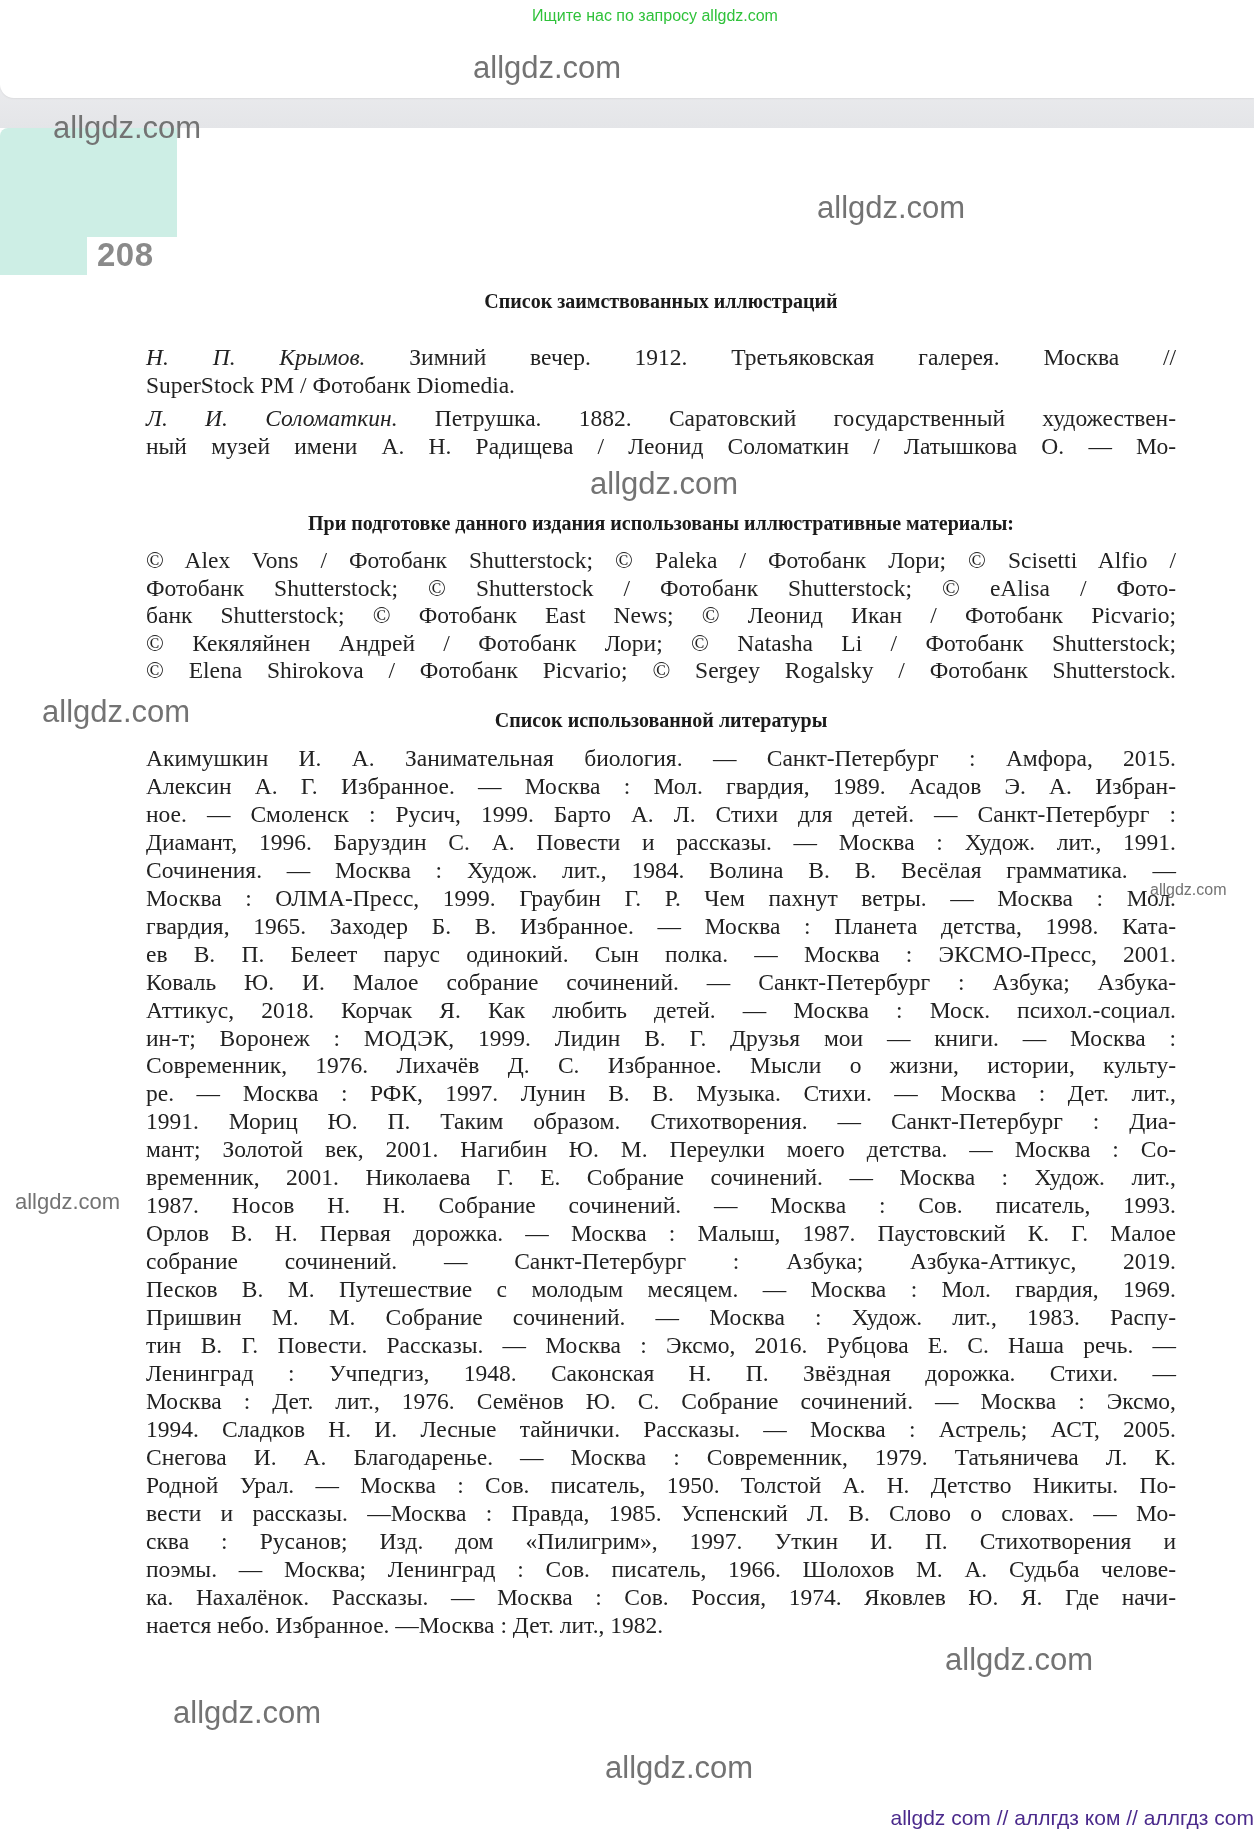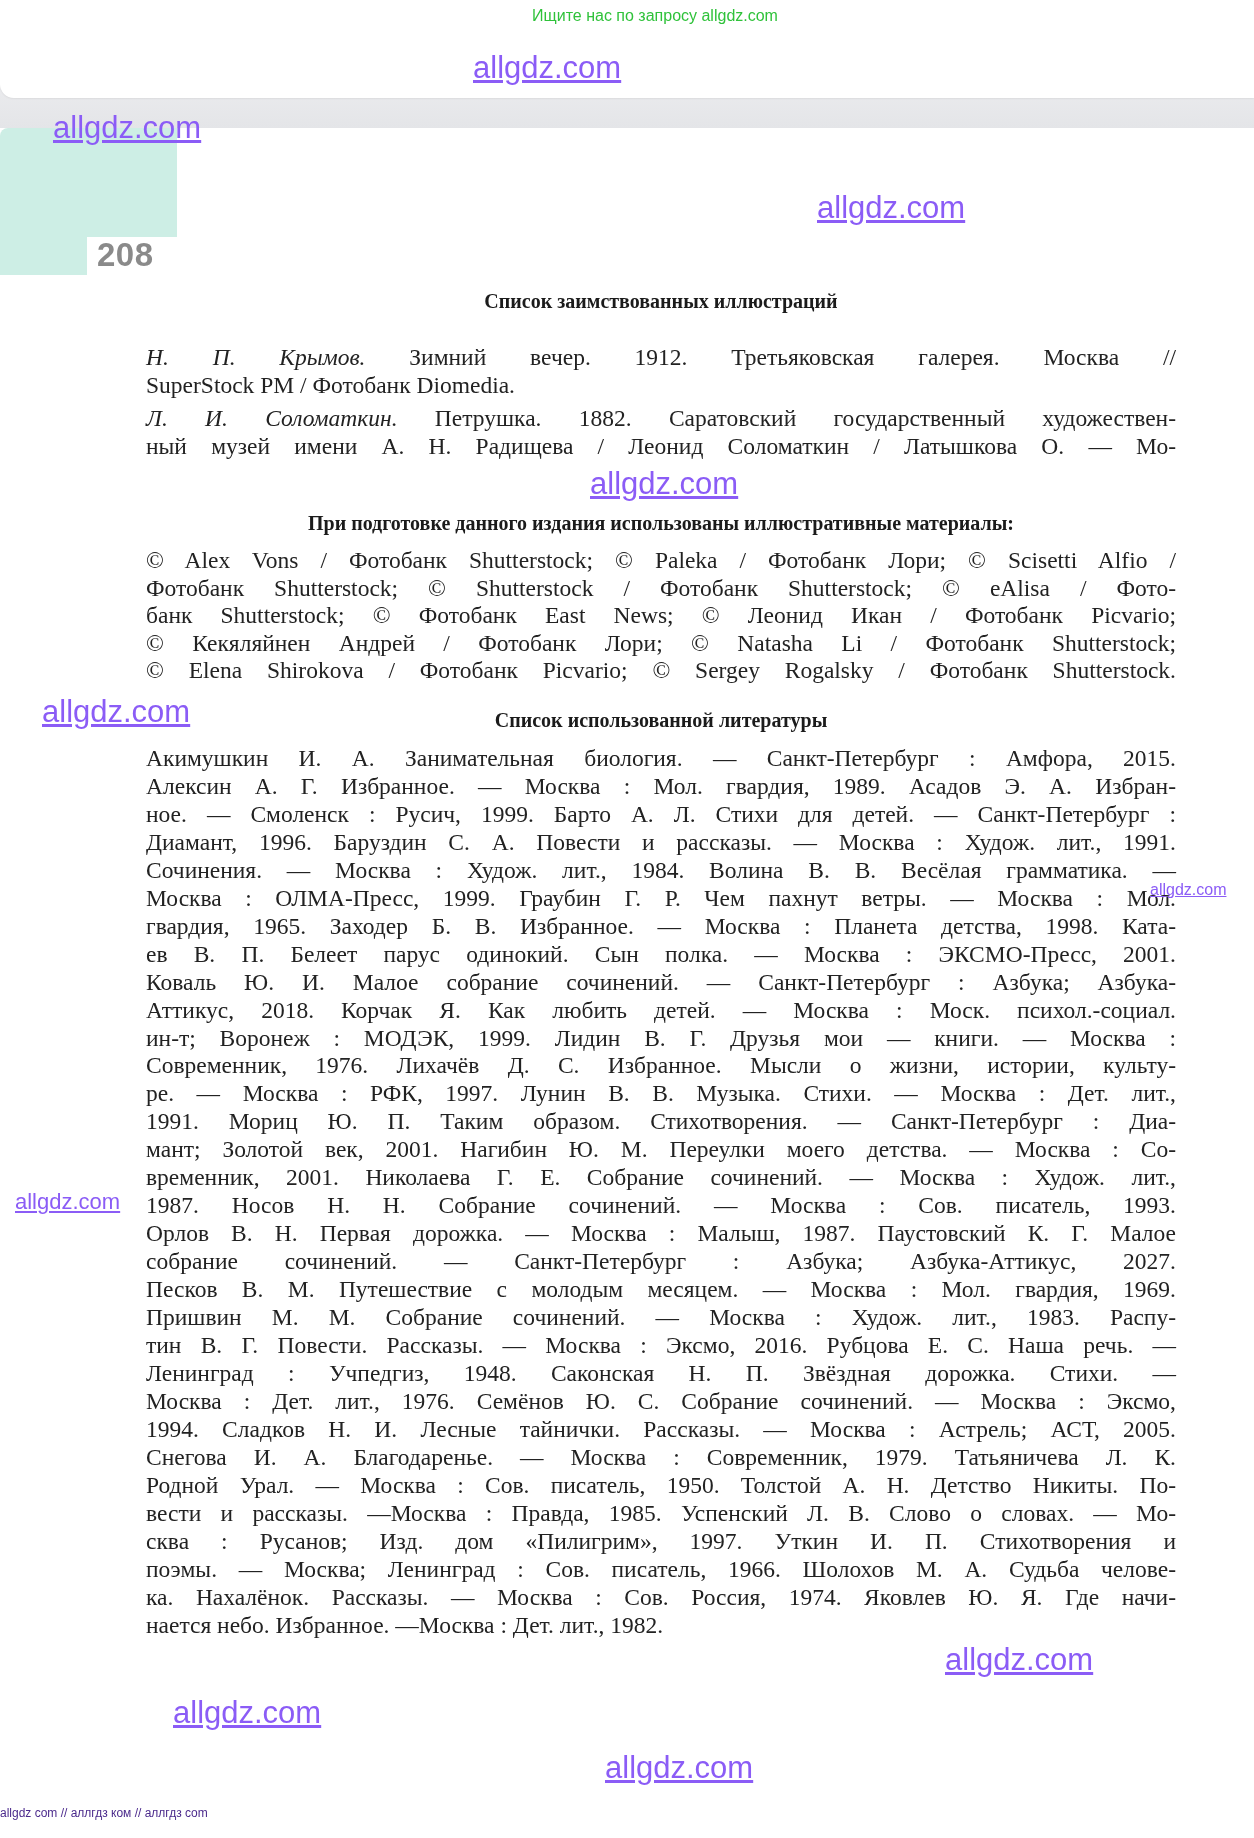--- a/index.html
+++ b/index.html
@@ -4,30 +4,30 @@
 <style>
   html, body { margin:0; padding:0; }
   body { width:1254px; height:1838px; position:relative; background:#ffffff; overflow:hidden; font-family:"Liberation Serif", serif; }
   .top-banner { position:absolute; left:0; top:0; width:1254px; height:34px; text-align:center; line-height:32px; font-family:"Liberation Sans", sans-serif; font-size:16px; color:#2fc23a;padding-left:28px; }
   .header-shadow { position:absolute; left:0; top:36px; width:1254px; height:92px; background:linear-gradient(#f2f2f4, #e4e5e8); }
   .header-bar { position:absolute; left:0; top:36px; width:1254px; height:62px; background:#ffffff; border-radius:0 0 0 14px; box-shadow:0 1px 2px rgba(0,0,0,0.06); }
   .page { position:absolute; left:0; top:128px; width:1254px; height:1710px; background:#ffffff; }
   .tab { position:absolute; left:0; top:128px; width:177px; height:147px; background:#cdeee5; border-radius:8px 0 0 0; }
   .page-num-box { position:absolute; left:87px; top:237px; width:90px; height:38px; background:#ffffff; }
   .page-num { position:absolute; left:97px; top:236px; font-family:"Liberation Sans", sans-serif; font-weight:bold; font-size:33px; color:#8a8a8a; letter-spacing:0.5px; }
-  .wm { position:absolute; font-family:"Liberation Sans", sans-serif; color:#8b5cf6; white-space:nowrap;text-decoration:underline; }
+  .wm { position:absolute; font-family:"Liberation Sans", sans-serif; color:#737373; white-space:nowrap; }
   .wm-lg { font-size:31px; }
   .wm-md { font-size:22px; }
   .wm-sm { font-size:16px; }
   .heading { position:absolute; left:146px; width:1030px; text-align:center; font-weight:bold; font-size:20px; color:#1b1b1b; }
   .para { position:absolute; left:146px; width:1030px; font-size:23.5px; line-height:28px; color:#222; text-align:justify; }
   .para .line { display:block; text-align:justify; text-align-last:justify; white-space:nowrap; }
   .para .line.last { text-align-last:left; }
   .ital { font-style:italic; }
-  .footer { position:absolute; left:0; top:1806px; width:1254px; text-align:left; font-family:"Liberation Sans", sans-serif; font-size:12px; color:#4b2a8c; }
+  .footer { position:absolute; left:0; top:1806px; width:1254px; text-align:right; font-family:"Liberation Sans", sans-serif; font-size:21px; color:#4b2a8c; }
 </style>
 </head>
 <body>
 
 <div class="top-banner">Ищите нас по запросу allgdz.com</div>
 <div class="header-shadow"></div>
 <div class="header-bar"></div>
 
 <div class="page"></div>
 <div class="tab"></div>
@@ -68,21 +68,21 @@
   <span class="line">Коваль Ю. И. Малое собрание сочинений. — Санкт-Петербург : Азбука; Азбука-</span>
   <span class="line">Аттикус, 2018. Корчак Я. Как любить детей. — Москва : Моск. психол.-социал.</span>
   <span class="line">ин-т; Воронеж : МОДЭК, 1999. Лидин В. Г. Друзья мои — книги. — Москва :</span>
   <span class="line">Современник, 1976. Лихачёв Д. С. Избранное. Мысли о жизни, истории, культу-</span>
   <span class="line">ре. — Москва : РФК, 1997. Лунин В. В. Музыка. Стихи. — Москва : Дет. лит.,</span>
   <span class="line">1991. Мориц Ю. П. Таким образом. Стихотворения. — Санкт-Петербург : Диа-</span>
   <span class="line">мант; Золотой век, 2001. Нагибин Ю. М. Переулки моего детства. — Москва : Со-</span>
   <span class="line">временник, 2001. Николаева Г. Е. Собрание сочинений. — Москва : Худож. лит.,</span>
   <span class="line">1987. Носов Н. Н. Собрание сочинений. — Москва : Сов. писатель, 1993.</span>
   <span class="line">Орлов В. Н. Первая дорожка. — Москва : Малыш, 1987. Паустовский К. Г. Малое</span>
-  <span class="line">собрание сочинений. — Санкт-Петербург : Азбука; Азбука-Аттикус, 2027.</span>
+  <span class="line">собрание сочинений. — Санкт-Петербург : Азбука; Азбука-Аттикус, 2019.</span>
   <span class="line">Песков В. М. Путешествие с молодым месяцем. — Москва : Мол. гвардия, 1969.</span>
   <span class="line">Пришвин М. М. Собрание сочинений. — Москва : Худож. лит., 1983. Распу-</span>
   <span class="line">тин В. Г. Повести. Рассказы. — Москва : Эксмо, 2016. Рубцова Е. С. Наша речь. —</span>
   <span class="line">Ленинград : Учпедгиз, 1948. Саконская Н. П. Звёздная дорожка. Стихи. —</span>
   <span class="line">Москва : Дет. лит., 1976. Семёнов Ю. С. Собрание сочинений. — Москва : Эксмо,</span>
   <span class="line">1994. Сладков Н. И. Лесные тайнички. Рассказы. — Москва : Астрель; АСТ, 2005.</span>
   <span class="line">Снегова И. А. Благодаренье. — Москва : Современник, 1979. Татьяничева Л. К.</span>
   <span class="line">Родной Урал. — Москва : Сов. писатель, 1950. Толстой А. Н. Детство Никиты. По-</span>
   <span class="line">вести и рассказы. —Москва : Правда, 1985. Успенский Л. В. Слово о словах. — Мо-</span>
   <span class="line">сква : Русанов; Изд. дом «Пилигрим», 1997. Уткин И. П. Стихотворения и</span>

